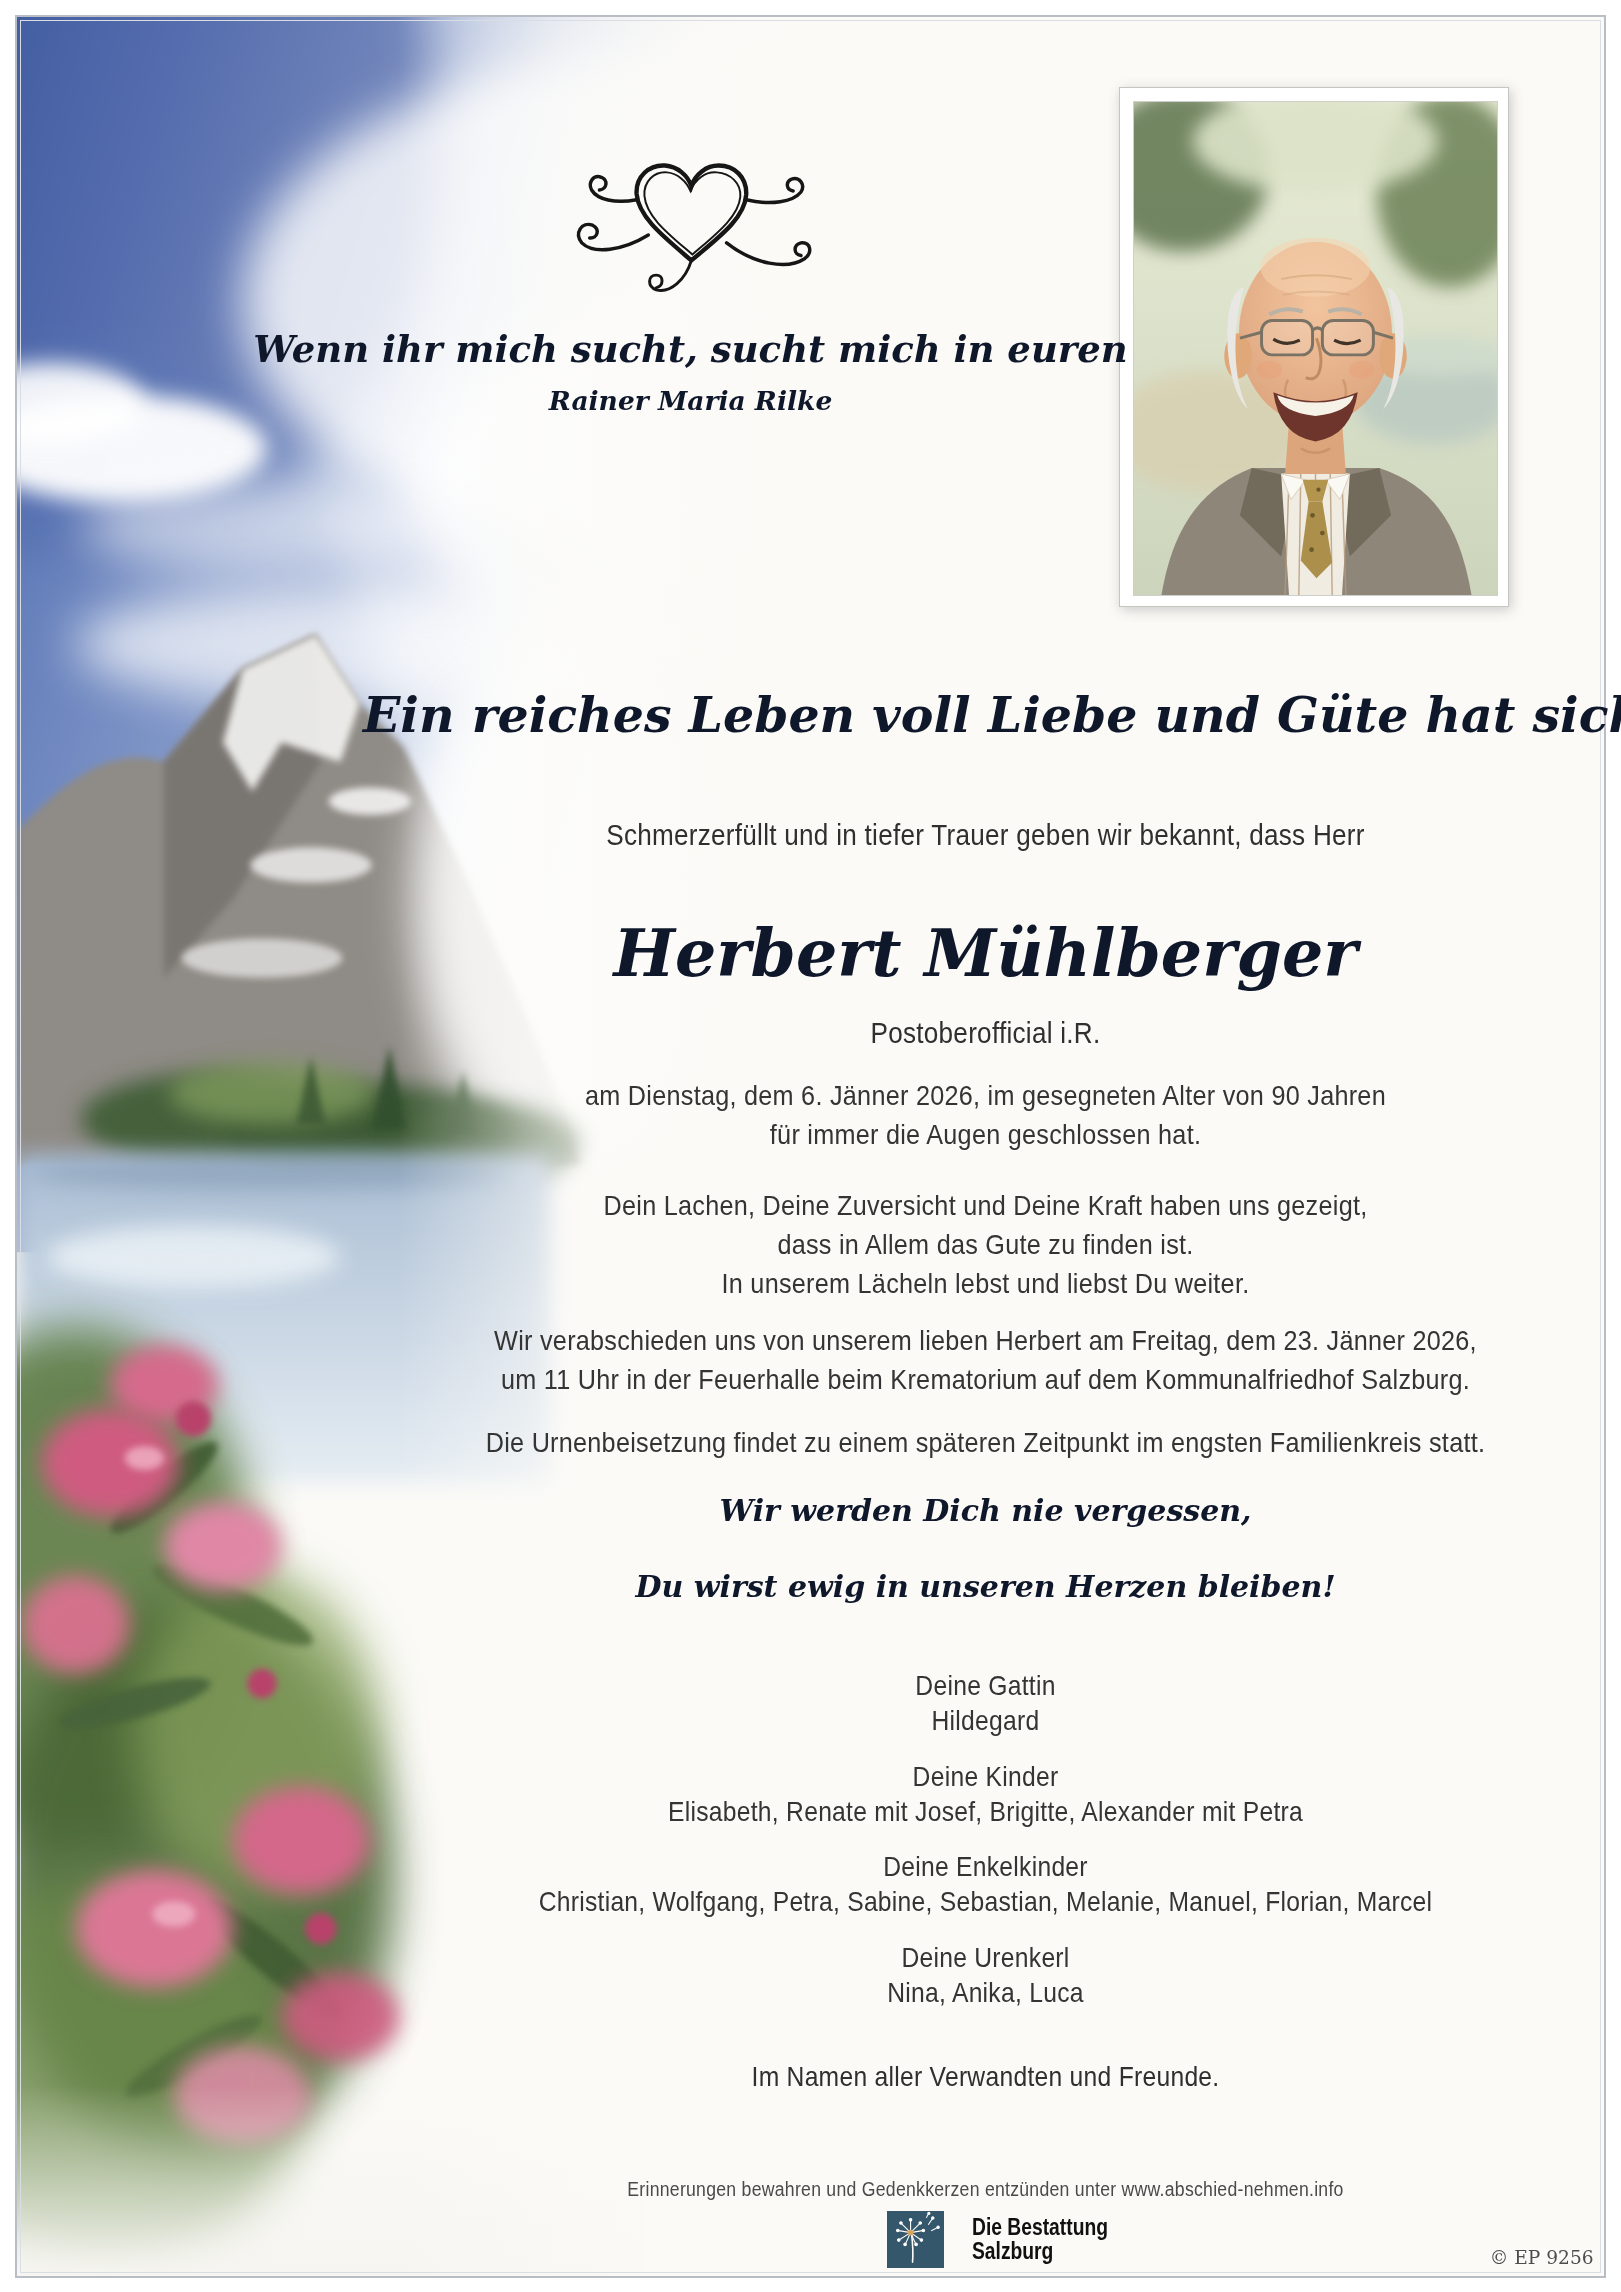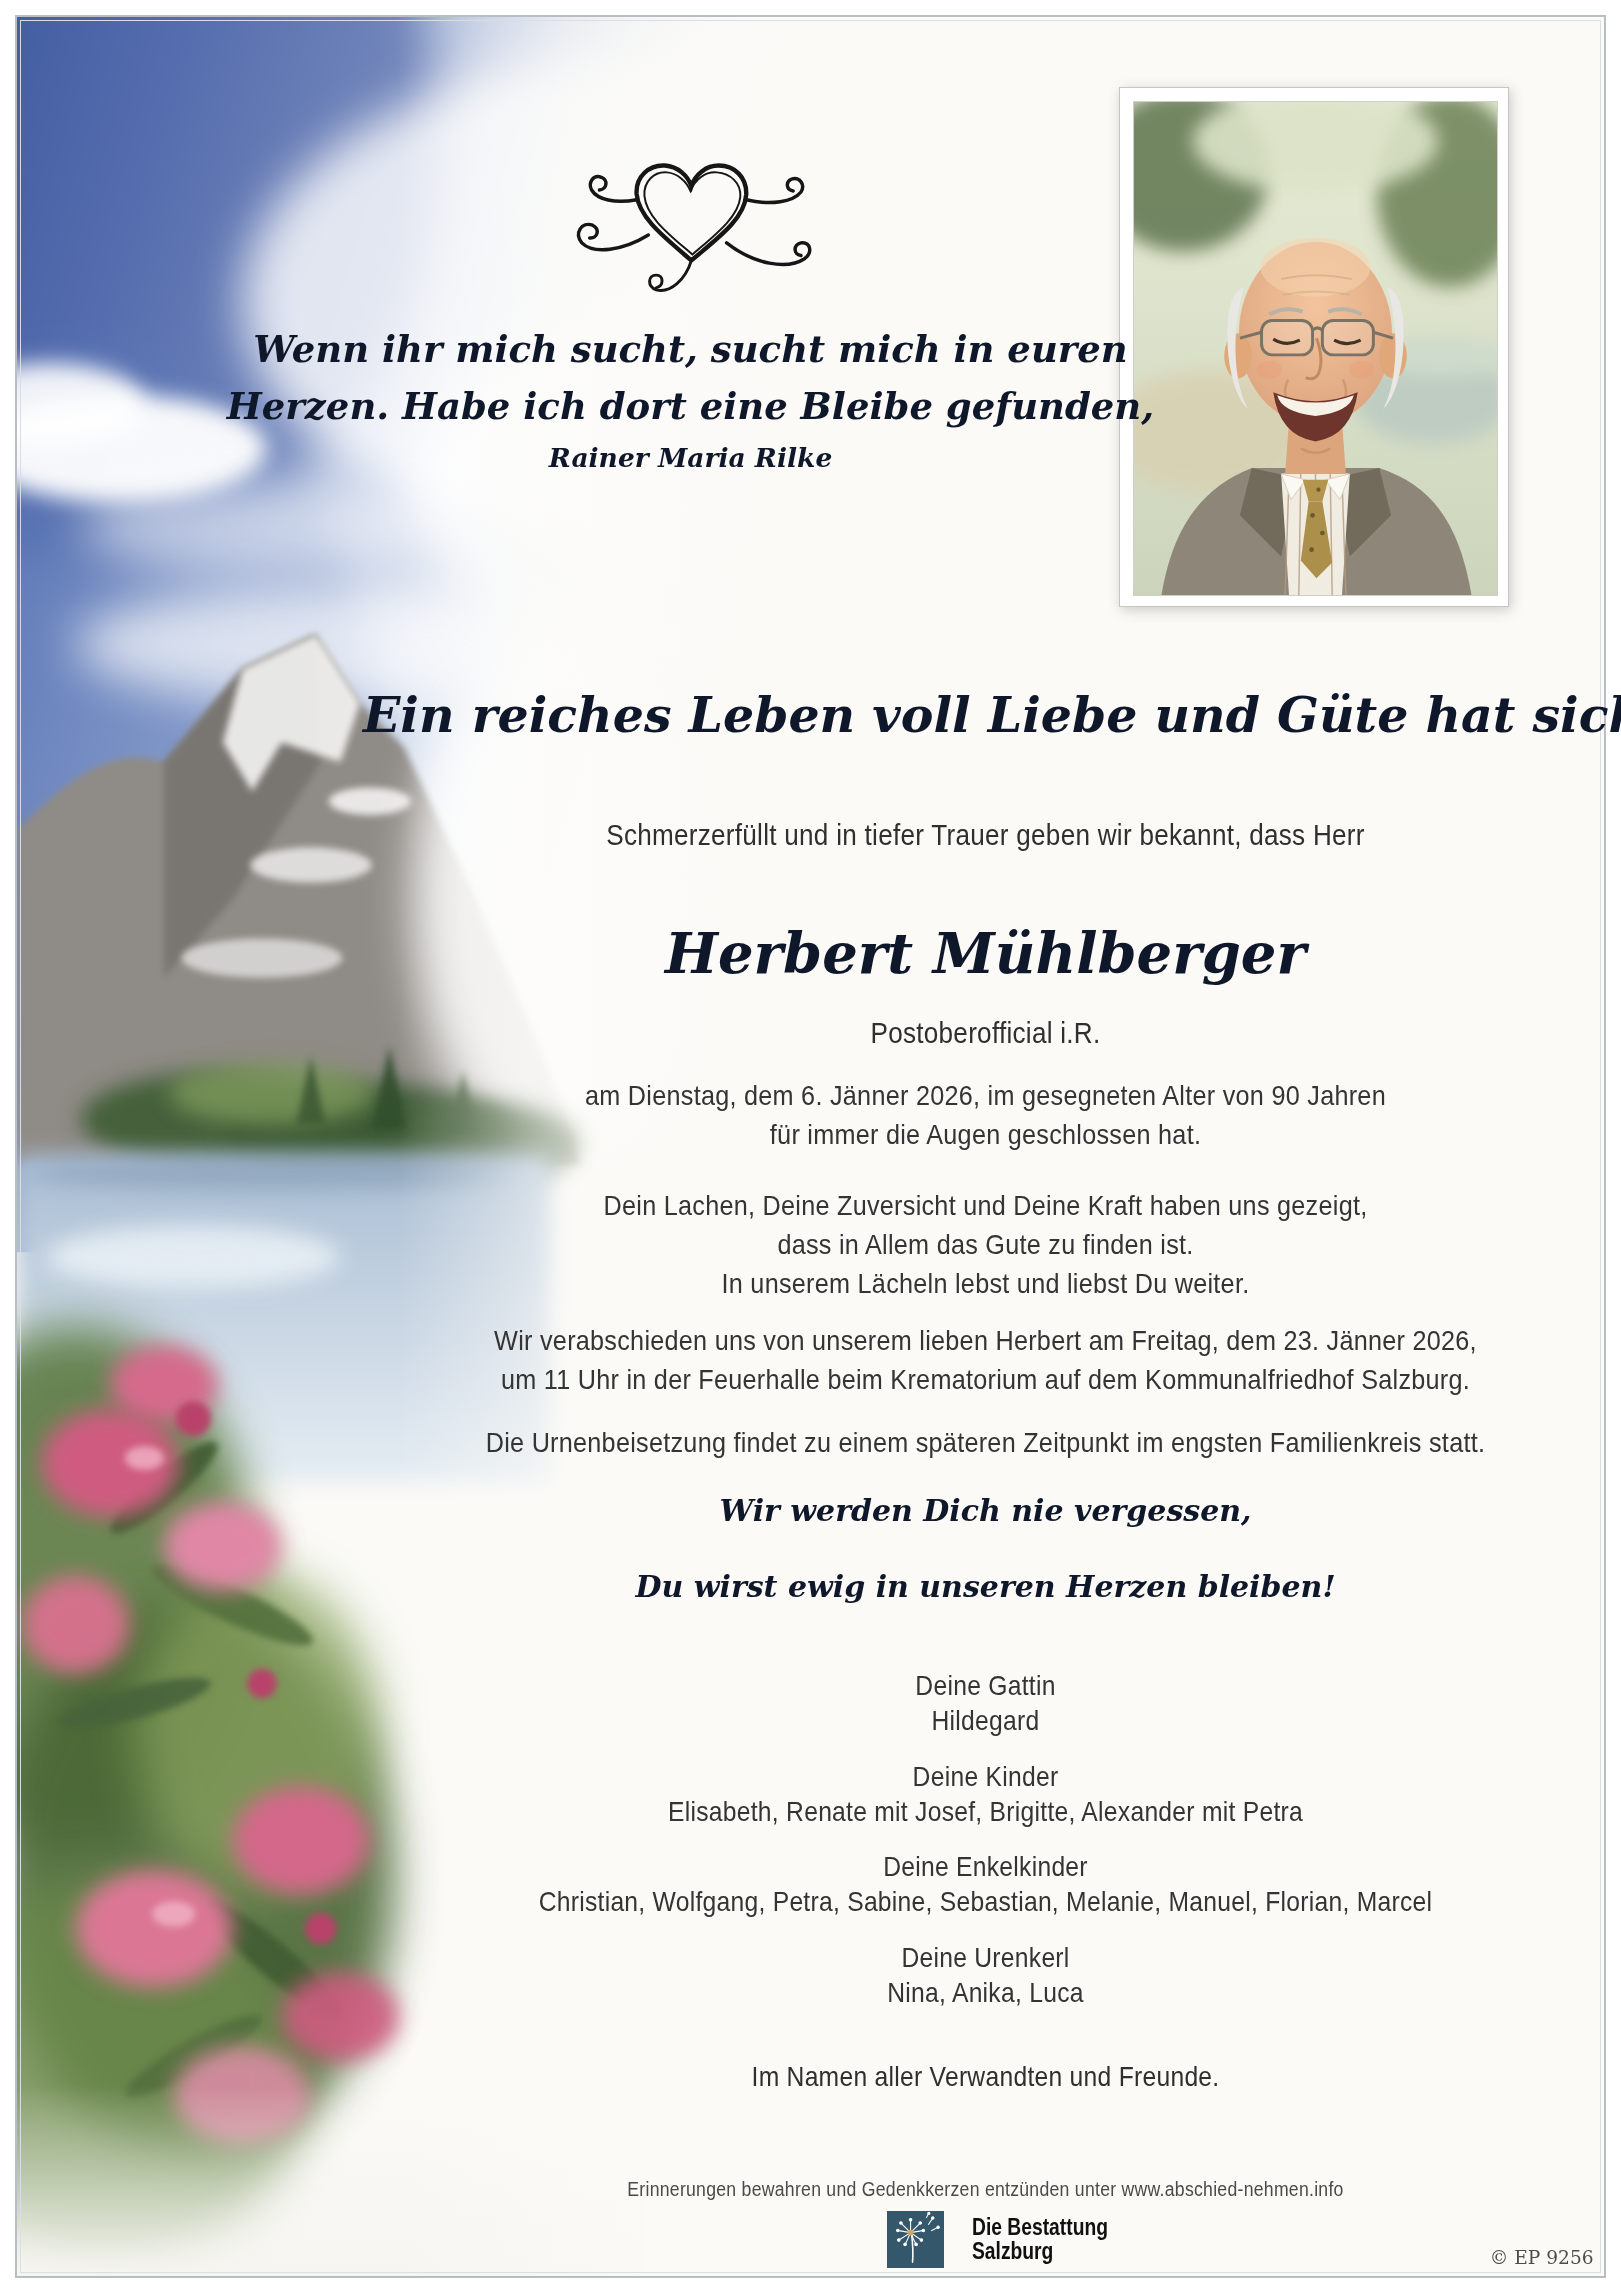--- a/index.html
+++ b/index.html
@@ -28,21 +28,21 @@
   
   .photo{position:absolute;left:1119px;top:87px;width:363px;height:493px;background:#ffffff;
          border:1px solid #c6c6c0;box-shadow:2px 2.9px 11.8px rgba(80,80,80,.28);padding:12.7px;z-index:8;}
   .photo-inner{width:100%;height:100%;border:1px solid #cfcfc9;overflow:hidden;}
   .photo-inner svg{width:100%;height:100%;display:block;}
   
   .block{position:absolute;left:363px;width:1245px;text-align:center;z-index:10;}
   .narrow{transform:scaleX(0.9);transform-origin:50% 0;letter-spacing:0.3px;}
   .headline{top:686px;font-size:49px;white-space:nowrap;}
   .intro{top:819px;font-size:29px;white-space:nowrap;}
-  .name{top:885px;font-size:56px;line-height:137px;white-space:nowrap;}
+  .name{top:885px;font-size:65px;line-height:137px;white-space:nowrap;}
   .title{top:1017px;font-size:29px;}
   .para{font-size:28px;line-height:39px;color:#343434;}
   .para div{white-space:nowrap;}
   .p-death{top:1076px;}
   .p-tribute{top:1186px;}
   .p-farewell{top:1321px;}
   .p-urn{top:1423px;}
   .remembrance{top:1473px;font-size:30px;line-height:76px;}
   .remembrance div{white-space:nowrap;}
   
@@ -168,21 +168,20 @@
     <path stroke-width="3.5" d="M84,56 C62,60 44,56 38,46 C34,38 40,30 48,33 C55,36 54,45 46,46"></path>
     <path stroke-width="3.5" d="M96,92 C70,108 40,112 28,100 C20,90 28,78 39,82 C47,86 44,96 36,95"></path>
     <path stroke-width="3.5" d="M196,56 C222,62 244,58 252,48 C257,40 250,32 242,35 C236,38 237,46 244,47"></path>
     <path stroke-width="3.5" d="M176,100 C204,122 238,128 256,116 C264,110 262,99 252,100 C244,102 244,112 252,113"></path>
     <path stroke-width="3" d="M140,118 C134,138 118,152 104,148 C95,145 95,133 104,133 C112,133 112,144 104,146"></path>
   </g>
 </svg>
 
 <div class="quote">
   <div class="q-line script">Wenn ihr mich sucht, sucht mich in euren</div>
-  <div class="q-line script">Herzen. Habe ich dort eine Bleibe gefunden,</div>
   <div class="q-attr script">Rainer Maria Rilke</div>
 </div>
 
 <div class="photo">
   <div class="photo-inner">
     <svg viewBox="0 0 370 501" preserveAspectRatio="none" aria-hidden="true">
       <defs>
         <filter id="pf" x="-60%" y="-60%" width="220%" height="220%">
             <feGaussianBlur stdDeviation="9"></feGaussianBlur>
           </filter>

